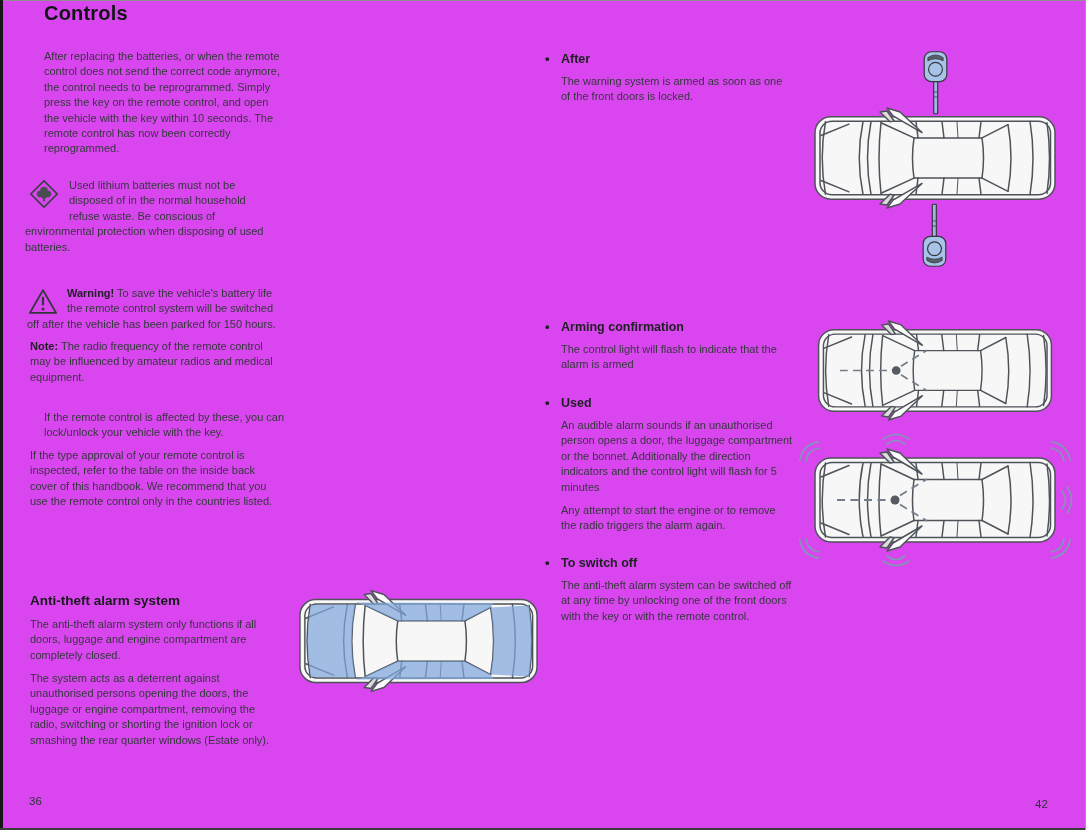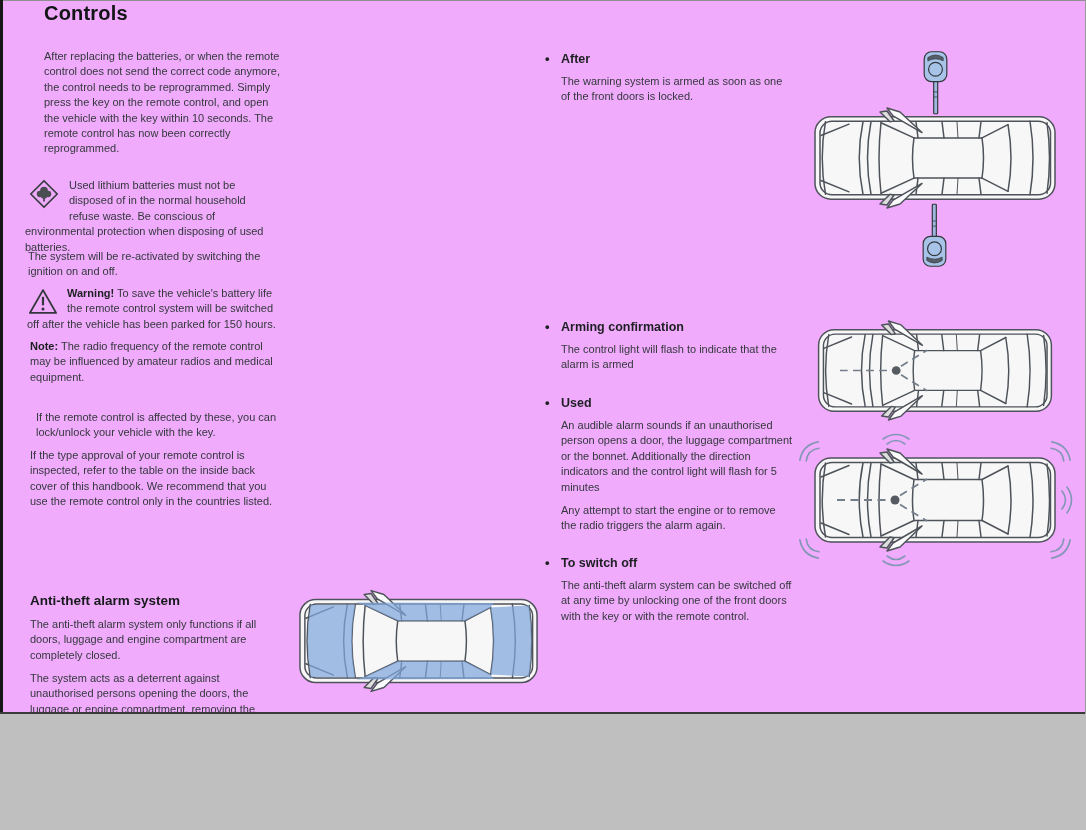--- a/index.html
+++ b/index.html
@@ -1,17 +1,17 @@
 <!DOCTYPE html>
 <html><head>
 <meta charset="utf-8">
 <style>
   html,body{margin:0;padding:0;background:#bfbfbf;}
   .page{
-    position:relative; width:1086px; height:714px; background:#f0abfc;
+    position:relative; width:1086px; height:830px; background:#d946ef;
     font-family:"Liberation Sans","DejaVu Sans",sans-serif; color:#34383c;
     overflow:hidden;
   }
   .edge-left{position:absolute;left:0;top:0;width:3px;height:100%;background:#161616;}
   .edge-top{position:absolute;left:0;top:0;width:100%;height:1px;background:#8f8f8f;}
   .edge-bottom{position:absolute;left:0;bottom:0;width:100%;height:2px;background:#3a3a3a;}
   .edge-right{position:absolute;right:0;top:0;width:1px;height:100%;background:#9a9a9a;}
 
   .title{
     position:absolute; left:44px; top:2px; margin:0;
@@ -118,39 +118,36 @@
           <circle cx="20" cy="15.5" r="5.2"></circle>
           <circle cx="14.5" cy="20" r="4.2"></circle>
           <circle cx="25.5" cy="20" r="4.2"></circle>
           <circle cx="20" cy="21.5" r="4.6"></circle>
           <rect x="18.8" y="21" width="2.4" height="9"></rect>
         </g>
       </svg><span>Used lithium batteries must not be disposed of in the normal household refuse waste. Be conscious of environmental protection when disposing of used batteries.</span>
     </div>
   </div>
 
-  <div class="block" style="left:28px; top:249px; width:250px;">
-    <p class="p">The system will be re-activated by switching the ignition on and off.</p>
-  </div>
 
   <div class="block" style="left:27px; top:286px; width:253px;">
     <div class="p">
       <svg class="icon-warn" viewBox="0 0 36 32">
         <path d="M18 2.5 L33.5 29.5 H2.5 Z" fill="none" stroke="#33373b" stroke-width="2.2" stroke-linejoin="round"></path>
         <rect x="16.7" y="10.5" width="2.6" height="10" fill="#33373b"></rect>
         <circle cx="18" cy="25" r="1.8" fill="#33373b"></circle>
       </svg><b>Warning!</b><span> To save the vehicle's battery life the remote control system will be switched off after the vehicle has been parked for 150 hours.</span>
     </div>
   </div>
 
   <div class="block" style="left:30px; top:339px; width:249px;">
     <p class="p"><b>Note:</b><span> The radio frequency of the remote control may be influenced by amateur radios and medical equipment.</span></p>
   </div>
 
-  <div class="block" style="left:36px; top:410px; width:250px;">
+  <div class="block" style="left:44px; top:410px; width:250px;">
     <p class="p">If the remote control is affected by these, you can lock/unlock your vehicle with the key.</p>
   </div>
 
   <div class="block" style="left:30px; top:448px; width:251px;">
     <p class="p">If the type approval of your remote control is inspected, refer to the table on the inside back cover of this handbook. We recommend that you use the remote control only in the countries listed.</p>
   </div>
 
   <h2 class="subhead" style="left:30px; top:593px;">Anti-theft alarm system</h2>
 
   <div class="block" style="left:30px; top:617px; width:247px;">

